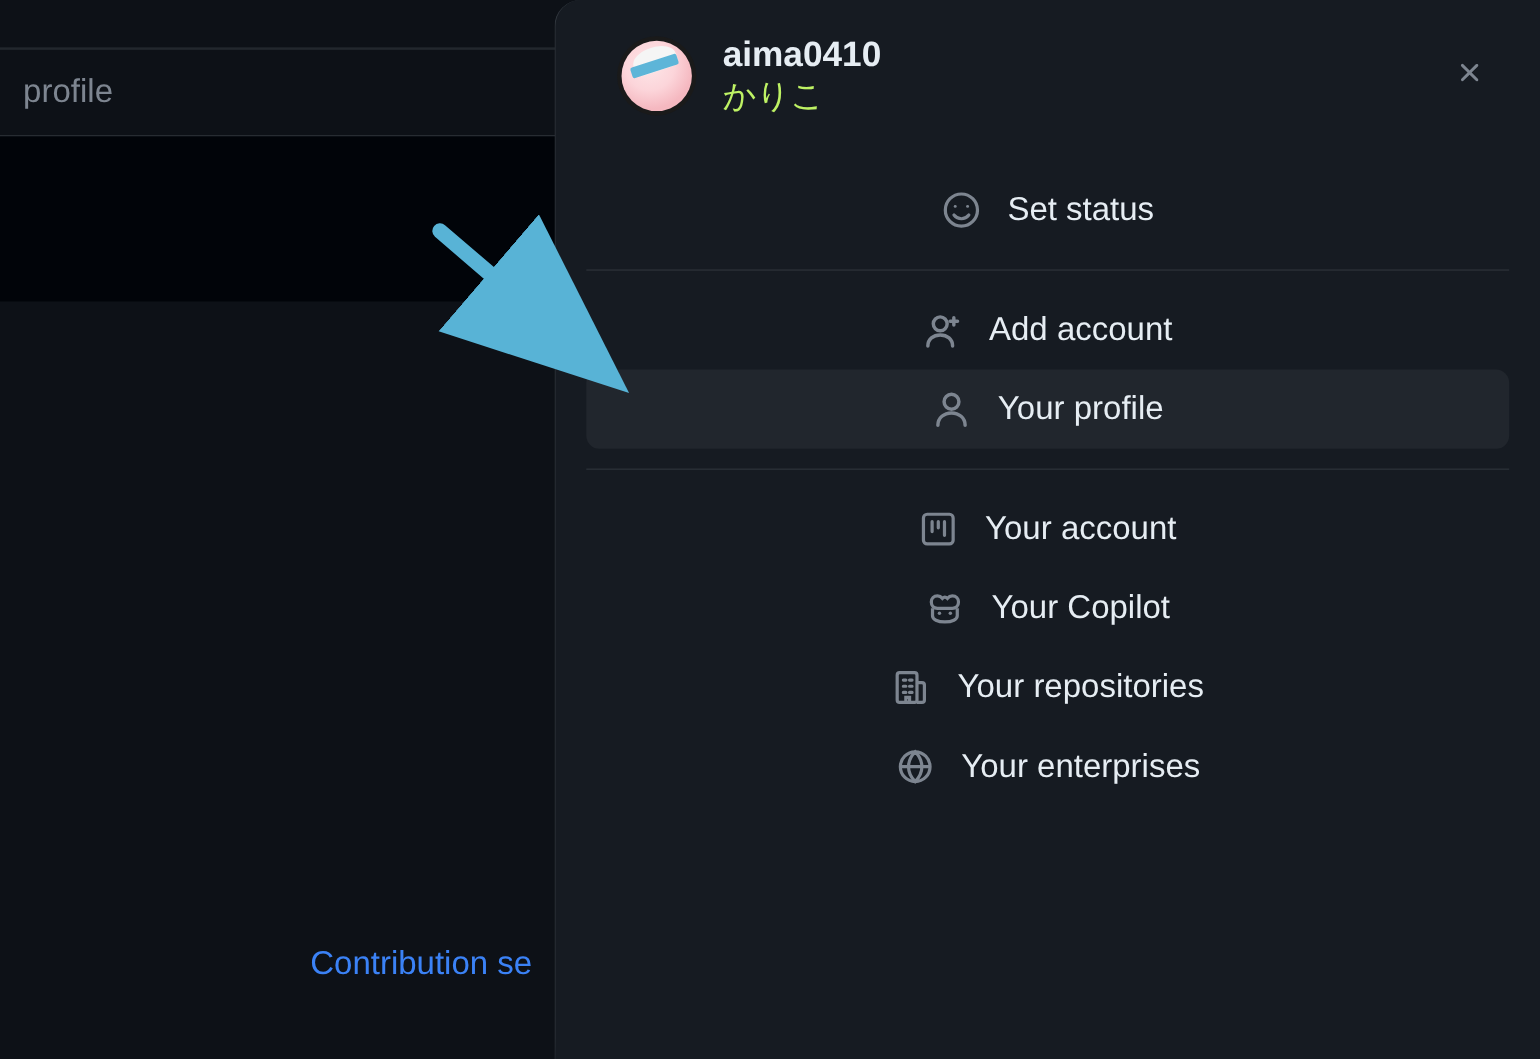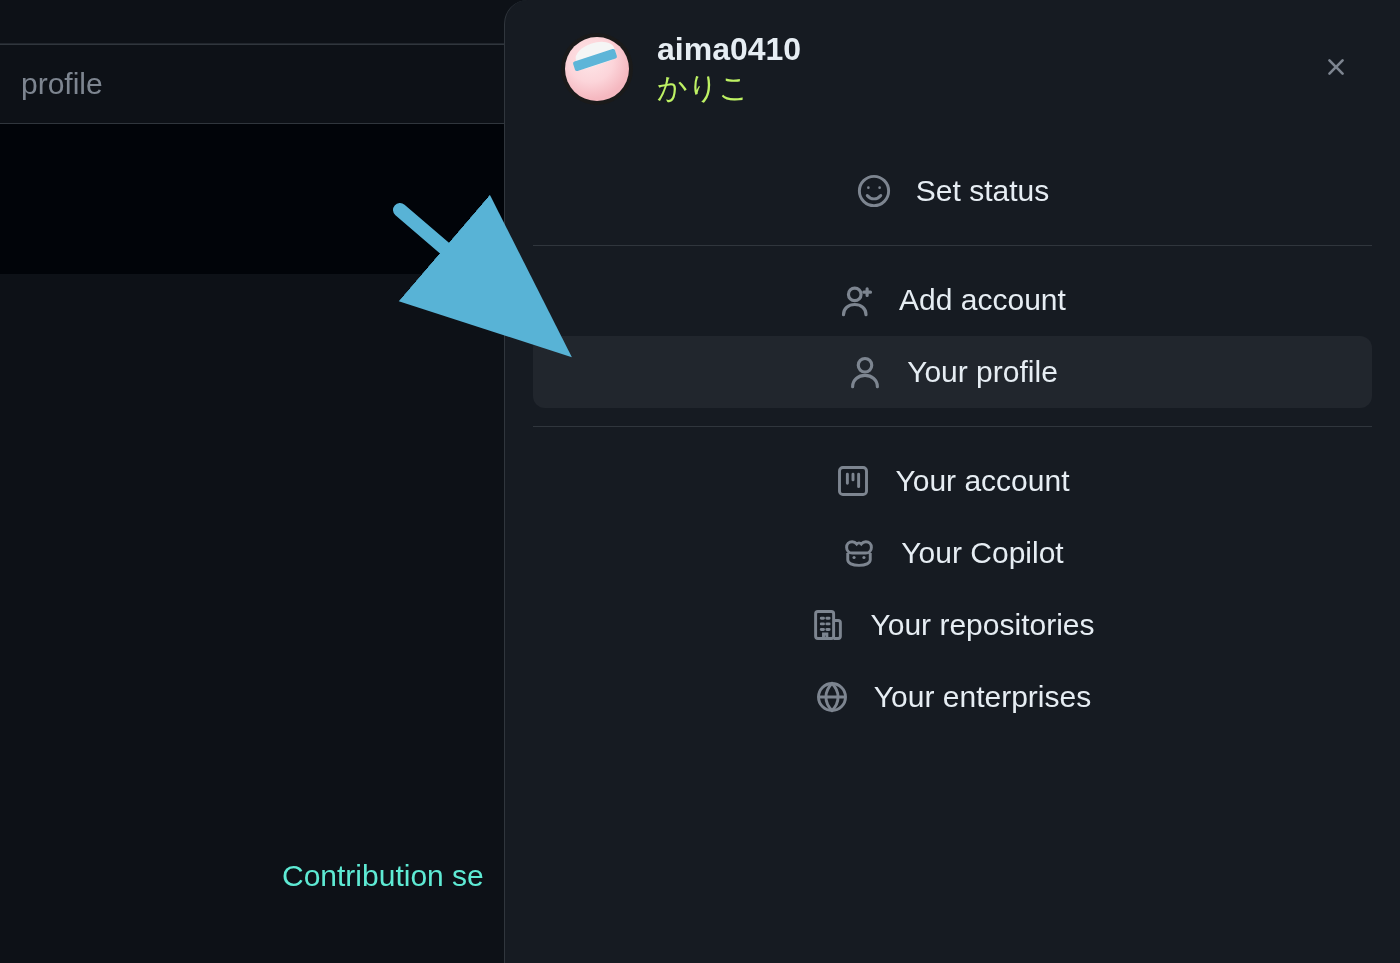--- a/index.html
+++ b/index.html
@@ -46,21 +46,21 @@
       left: 0;
       width: 520px;
       height: 150px;
       background: #010409;
     }
     .contribution-text {
       position: absolute;
       bottom: 70px;
       left: 282px;
       font-size: 30px;
-      color: #5eead4;
+      color: #3b82f6;
     }
     .dropdown-panel {
       position: absolute;
       top: 0;
       right: 0;
       width: 896px;
       height: 963px;
       background: #161b22;
       border-left: 1px solid #30363d;
       border-top-left-radius: 24px;

